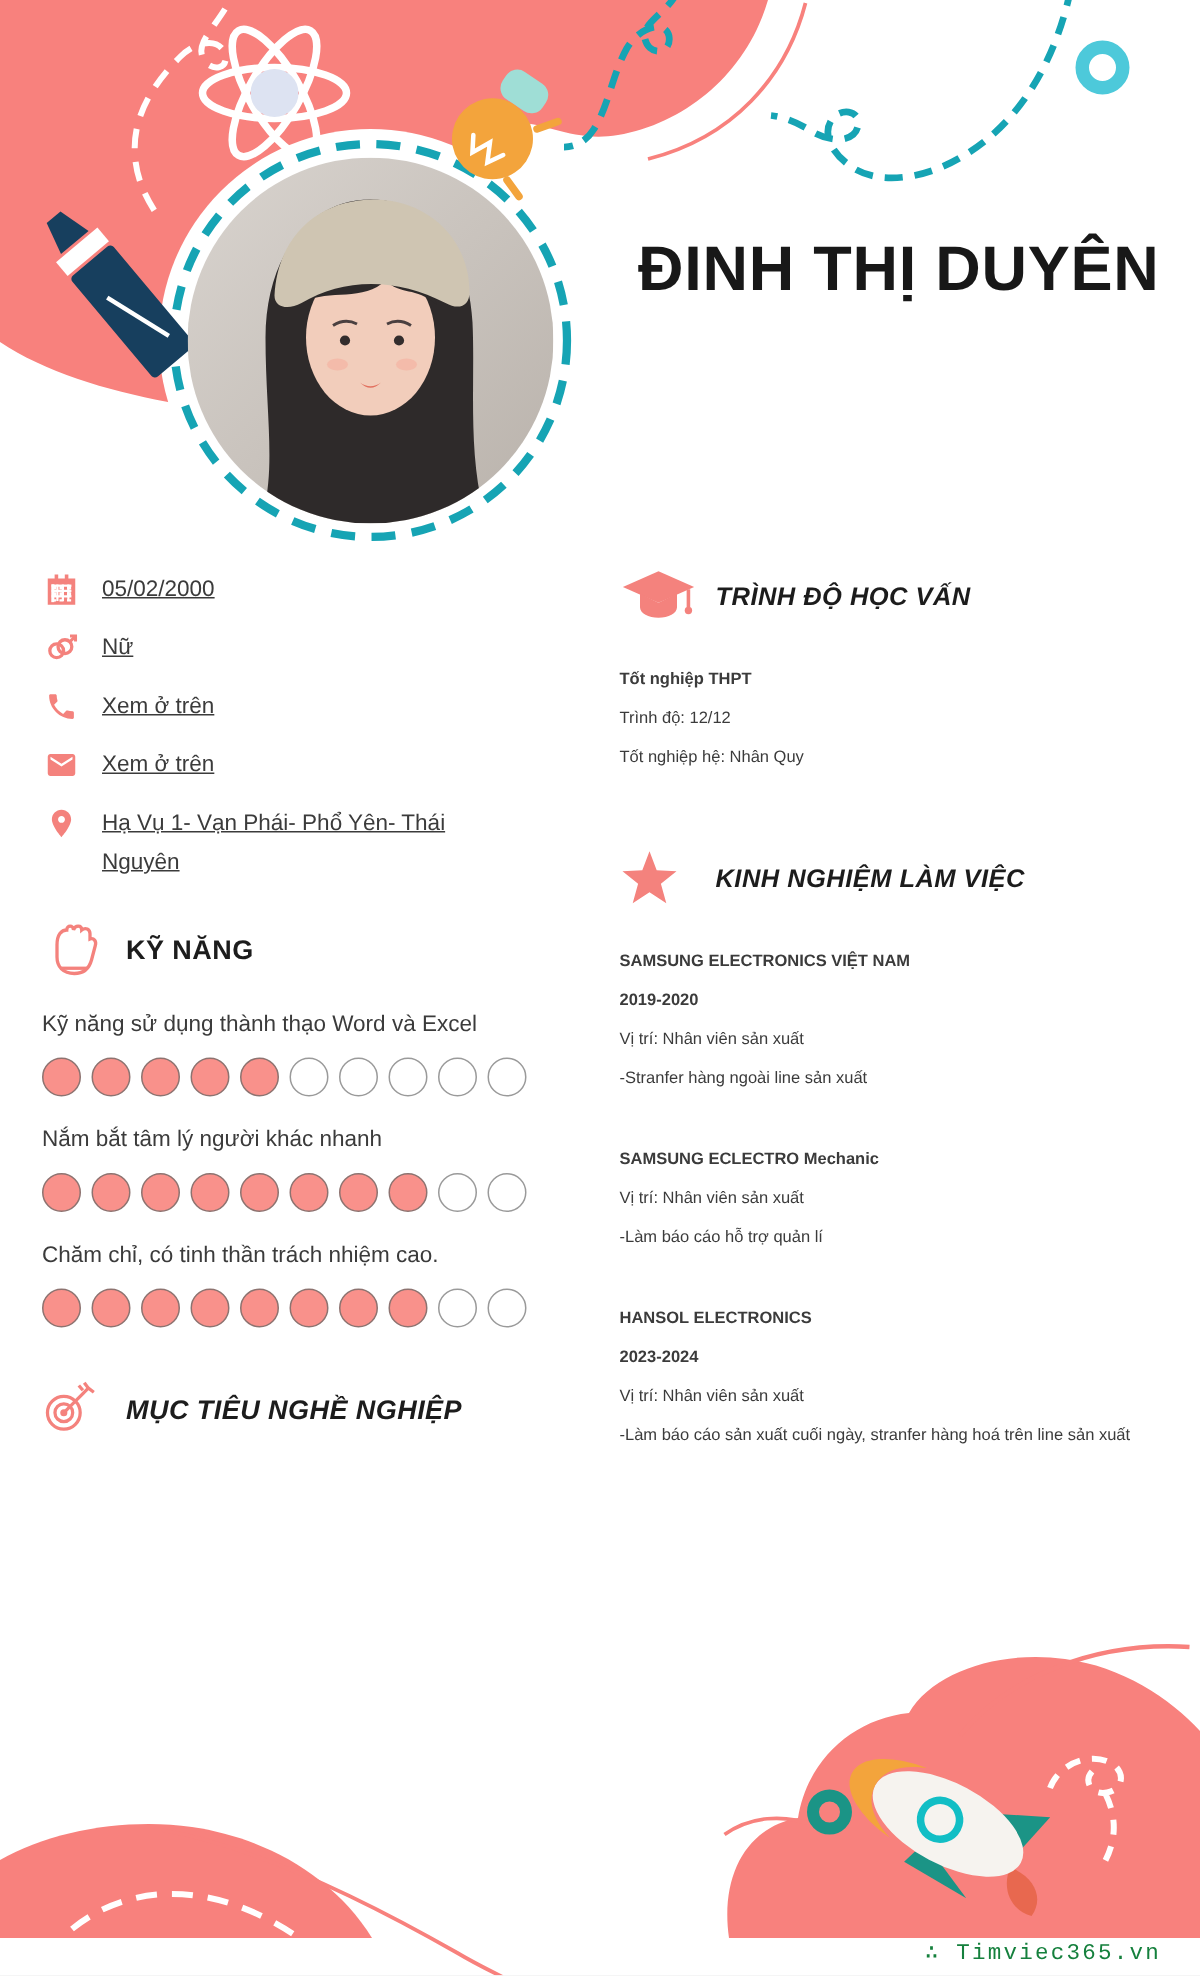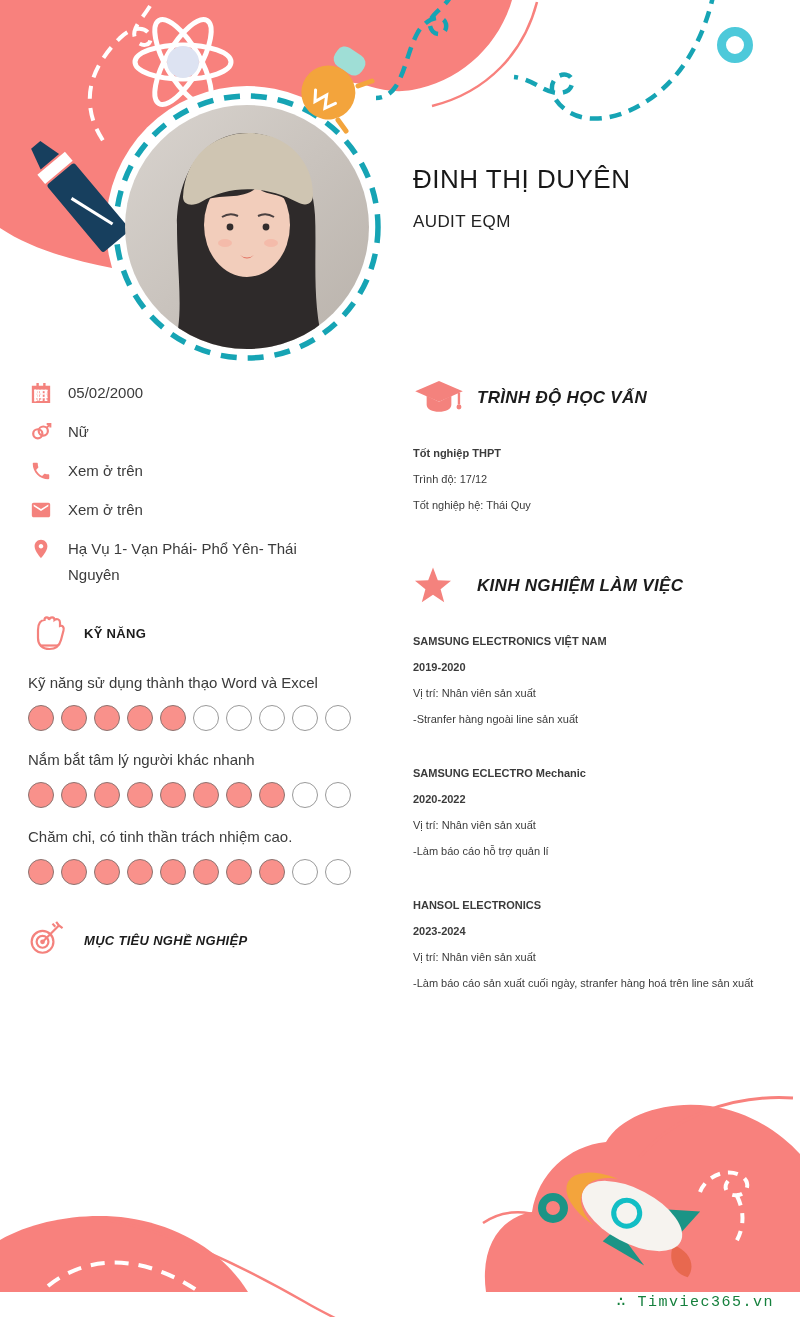--- a/index.html
+++ b/index.html
@@ -25,35 +25,35 @@
   .f-orange{fill:var(--orange);} .s-orange{stroke:var(--orange);fill:none;}
   .f-mint{fill:var(--mint);}
   .f-green{fill:var(--tealGreen);} .s-green{stroke:var(--tealGreen);fill:none;}
   .f-flame{fill:var(--flame);}
   .f-icon{fill:var(--icon);} .s-icon{stroke:var(--icon);fill:none;}
 
   .photo{position:absolute;left:125px;top:105px;width:244px;height:244px;border-radius:50%;
          overflow:hidden;z-index:1;}
 
   .name-block{position:absolute;left:413px;top:158px;z-index:2;width:360px;}
-  .name-block h1{font-size:26px;font-weight:400;color:#181818;letter-spacing:.5px;line-height:42px;}
+  .name-block h1{font-size:42px;font-weight:700;color:#181818;letter-spacing:.5px;line-height:42px;text-align:right;}
   .name-block .job-title{margin-top:12px;font-size:17px;color:#222;letter-spacing:.4px;}
 
   .col{position:absolute;z-index:2;color:var(--text);}
   .col-left{left:28px;top:380px;width:336px;}
   .col-right{left:413px;top:378px;width:360px;}
 
   .info-row{display:flex;align-items:flex-start;margin-bottom:13px;font-size:15px;line-height:26px;}
   .info-row .ic{flex:0 0 22px;height:22px;margin:2px 16px 0 2px;}
   .info-row .ic svg{width:22px;height:22px;}
-  .info-text{max-width:270px;}
+  .info-text{max-width:270px;text-decoration:underline;}
 
   .section-head{display:flex;align-items:center;margin:24px 0 6px;}
   .section-head .big-ic{flex:0 0 40px;height:42px;margin-right:16px;}
-  .section-head h2{font-size:13px;font-weight:700;color:var(--heading);letter-spacing:.3px;}
+  .section-head h2{font-size:18px;font-weight:700;color:var(--heading);letter-spacing:.3px;}
 
   .skill-label{font-size:15px;margin-top:18px;line-height:22px;}
   .dots{display:flex;gap:7px;margin:11px 0 6px;}
   .dot{width:26px;height:26px;border-radius:50%;border:1.5px solid #9a9a9a;background:#fff;}
   .dot.filled{background:var(--dotFill);border-color:#8d7370;}
 
   .objective-text{margin-top:10px;font-size:15px;line-height:34px;text-align:justify;}
 
   .r-head{display:flex;align-items:center;margin-bottom:22px;font-style:italic;}
   .r-head .big-ic{flex:0 0 52px;height:40px;margin-right:12px;display:flex;align-items:center;}
@@ -138,21 +138,20 @@
       <path d="M97,112 q8,-5 16,-1" stroke="#4a4040" stroke-width="2" fill="none"></path>
       <path d="M133,111 q8,-4 16,1" stroke="#4a4040" stroke-width="2" fill="none"></path>
       <ellipse cx="100" cy="138" rx="7" ry="4" fill="#f5b3a3" opacity=".7"></ellipse>
       <ellipse cx="146" cy="138" rx="7" ry="4" fill="#f5b3a3" opacity=".7"></ellipse>
       <path d="M115,150 q7,5 14,0 q-7,7 -14,0 Z" fill="#e2705f"></path>
     </svg>
   </div>
 
   <div class="name-block">
     <h1>ĐINH THỊ DUYÊN</h1>
-    <p class="job-title">AUDIT EQM</p>
   </div>
 
   <div class="col col-left">
 
     <div class="info-row">
       <span class="ic">
         <svg viewBox="0 0 24 24">
             <path class="f-icon" d="M7 1h2.6v4H7zM14.4 1H17v4h-2.6z"></path>
         <path class="f-icon" d="M2 4h20v19H2zM5 9h3v3H5zm5.5 0h3v3h-3zM16 9h3v3h-3zM5 14h3v3H5zm5.5 0h3v3h-3zM16 14h3v3h-3zM5 19h3v1.8H5zm5.5 0h3v1.8h-3zm5.5 0h3v1.8h-3z" fill-rule="evenodd"></path>
         <path fill="#fff" d="M4.2 8h15.6v13.2H4.2z" opacity="0"></path>
@@ -287,43 +286,42 @@
           <polygon class="f-icon" points="27,2 52,13 27,24 2,13"></polygon>
           <path class="f-icon" d="M14,17.5 L14,27 C14,31.5 20,34.5 27,34.5 C34,34.5 40,31.5 40,27 L40,17.5 L27,24 Z"></path>
           <line class="s-icon" stroke-width="2.5" x1="48" y1="14.5" x2="48" y2="27"></line>
           <circle class="f-icon" cx="48" cy="29.5" r="2.6"></circle>
         </svg>
       </span>
       <h2>TRÌNH ĐỘ HỌC VẤN</h2>
     </div>
     <div class="edu-block">
       <p class="edu-degree">Tốt nghiệp THPT</p>
-      <p>Trình độ: 17/12</p>
-      <p>Tốt nghiệp hệ: Thái Quy</p>
+      <p>Trình độ: 12/12</p>
+      <p>Tốt nghiệp hệ: Nhân Quy</p>
     </div>
 
     <div class="r-head exp">
       <span class="big-ic">
         <svg viewBox="0 0 40 40" width="40" height="40">
           <path class="f-icon" d="M20 1.5 L24.8 14.2 L38 14.8 L27.6 23.2 L31.2 36.2 L20 28.8 L8.8 36.2 L12.4 23.2 L2 14.8 L15.2 14.2 Z"></path>
         </svg>
       </span>
       <h2>KINH NGHIỆM LÀM VIỆC</h2>
     </div>
 
     <div class="job">
       <p class="job-company">SAMSUNG ELECTRONICS VIỆT NAM</p>
       <p class="job-period">2019-2020</p>
       <p class="job-position">Vị trí: Nhân viên sản xuất</p>
       <p class="job-detail">-Stranfer hàng ngoài line sản xuất</p>
     </div>
 
     <div class="job">
       <p class="job-company">SAMSUNG ECLECTRO Mechanic</p>
-      <p class="job-period">2020-2022</p>
       <p class="job-position">Vị trí: Nhân viên sản xuất</p>
       <p class="job-detail">-Làm báo cáo hỗ trợ quản lí</p>
     </div>
 
     <div class="job">
       <p class="job-company">HANSOL ELECTRONICS</p>
       <p class="job-period">2023-2024</p>
       <p class="job-position">Vị trí: Nhân viên sản xuất</p>
       <p class="job-detail">-Làm báo cáo sản xuất cuối ngày, stranfer hàng hoá trên line sản xuất</p>
     </div>

